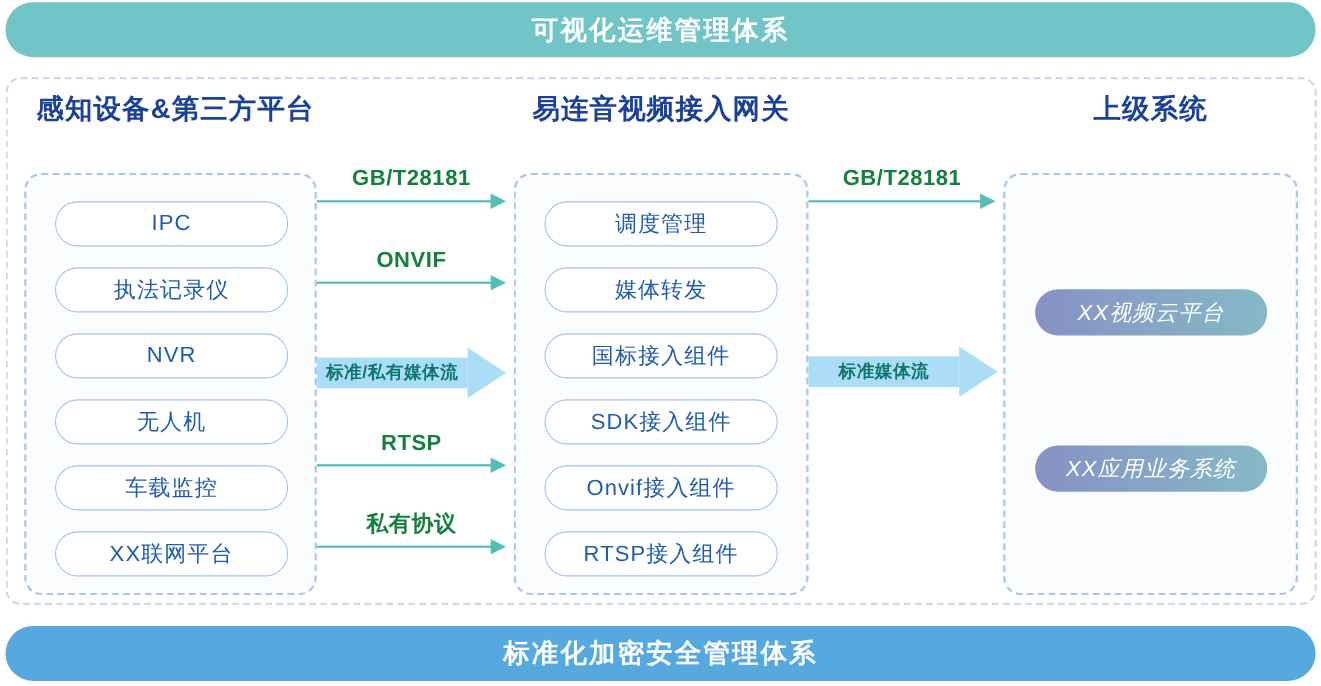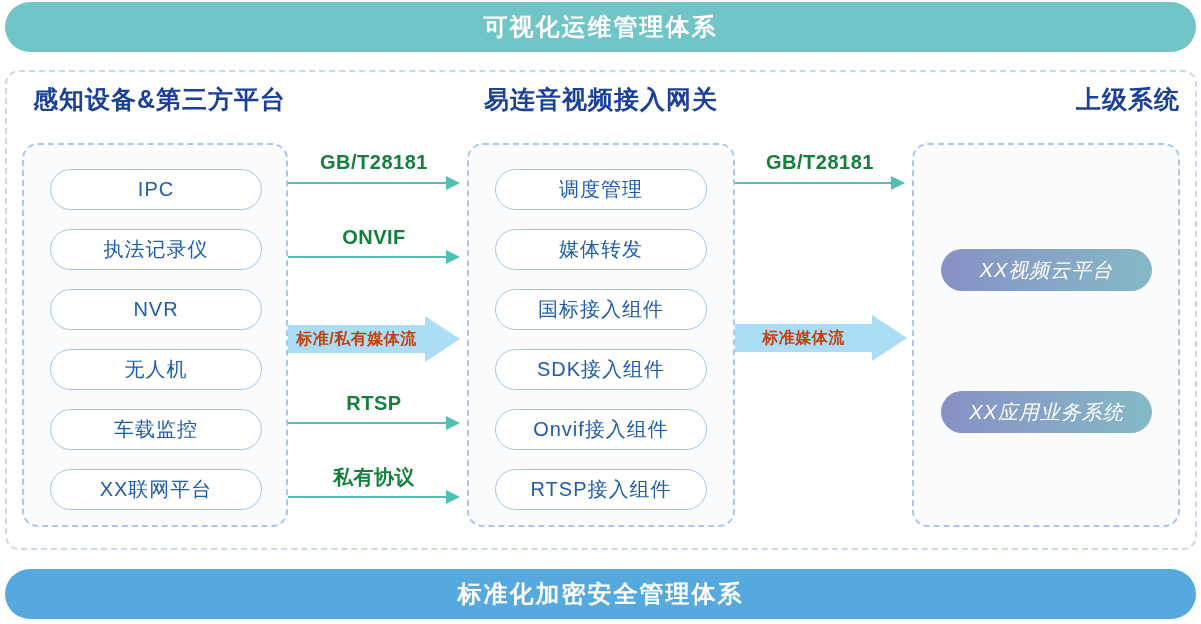--- a/index.html
+++ b/index.html
@@ -18,23 +18,23 @@
   .main-frame{
     position:absolute;left:5px;top:70px;width:1188px;height:476px;
     border:2px dashed #CBD7EA;border-radius:14px;background:#ffffff;
   }
   .col-title{
     position:absolute;top:84px;height:30px;line-height:30px;
     color:#1B4098;font-size:25px;font-weight:700;letter-spacing:1px;
   }
   .col-title.left-align{left:33px;text-align:left;}
   .col-title.center1{left:467px;width:268px;text-align:center;}
-  .col-title.center2{left:912px;width:268px;text-align:right;}
+  .col-title.center2{left:912px;width:268px;text-align:center;}
   .group-box{
-    position:absolute;top:143px;height:384px;width:266px;
+    position:absolute;top:157px;height:384px;width:266px;
     border:2px dashed #A9C6EB;border-radius:16px;background:#FAFCFE;
     box-sizing:border-box;
   }
   .box-left{left:22px;}
   .box-mid{left:467px;width:268px;}
   .box-right{left:912px;width:268px;}
   .pill{
     position:absolute;left:26px;width:212px;height:41px;box-sizing:border-box;
     background:#ffffff;border:1.5px solid #A6C3E6;border-radius:21px;
     display:flex;align-items:center;justify-content:center;
@@ -53,21 +53,21 @@
   .thin-arrow{position:absolute;height:14px;}
   .ta-line{position:absolute;left:0;right:12px;top:6px;height:2px;background:#54BEB3;}
   .ta-head{
     position:absolute;right:0;top:0;width:0;height:0;
     border-left:14px solid #54BEB3;border-top:7px solid transparent;border-bottom:7px solid transparent;
   }
   .thick-arrow{position:absolute;height:46px;}
   .tk-body{
     position:absolute;left:0;right:35px;top:9px;height:28px;background:#ABDDF6;
     display:flex;align-items:center;justify-content:center;
-    color:#c2410c;font-size:16px;font-weight:700;letter-spacing:0.5px;
+    color:#0f766e;font-size:16px;font-weight:700;letter-spacing:0.5px;
   }
   .tk-head{
     position:absolute;right:0;top:0;width:0;height:0;
     border-left:35px solid #ABDDF6;border-top:23px solid transparent;border-bottom:23px solid transparent;
   }
 </style>
 </head>
 <body>
 
 <div class="canvas">

